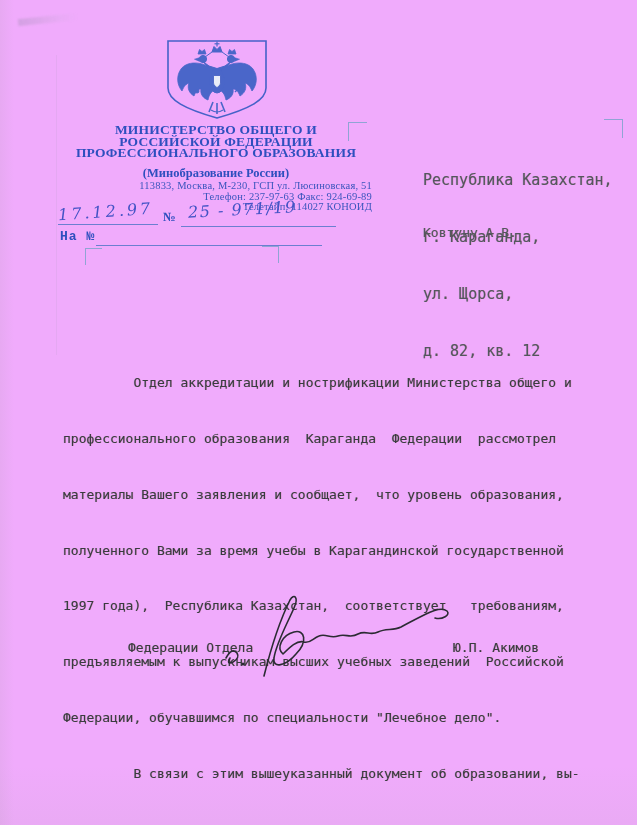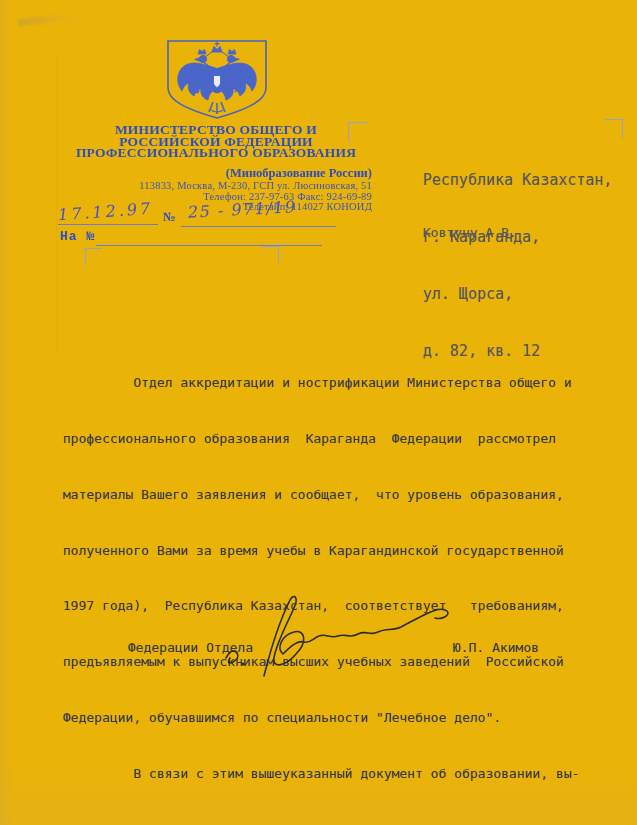--- a/index.html
+++ b/index.html
@@ -1,18 +1,18 @@
 <!DOCTYPE html>
 <html><head>
 <meta charset="utf-8">
 <style>
   html,body{margin:0;padding:0;background:#ffffff;}
   .page{
     position:relative;width:637px;height:825px;overflow:hidden;
-    background:#eab308;
+    background:#f0abfc;
     font-family:"Liberation Serif",serif;
   }
   
   .smudge-top-left{position:absolute;left:18px;top:16px;width:60px;height:7px;
     background:linear-gradient(90deg,rgba(110,120,135,.22),rgba(150,160,175,.08) 70%,transparent);
     transform:rotate(-6deg);filter:blur(1px);}
   .edge-line-left{position:absolute;left:56px;top:55px;width:1px;height:300px;
     background:rgba(140,145,160,.10);}
   .shade-bottom{position:absolute;left:0;bottom:0;width:100%;height:60px;
     background:linear-gradient(0deg,rgba(160,160,155,.08),transparent);}
@@ -20,21 +20,21 @@
     background:linear-gradient(90deg,rgba(150,150,150,.10),transparent);}
 
   
   .emblem{position:absolute;left:163px;top:38px;width:108px;height:84px;}
   .ministry{
     position:absolute;left:60px;top:124px;width:312px;text-align:center;
     color:#2e4fbe;font-weight:bold;font-size:13.5px;line-height:11.5px;
     letter-spacing:.2px;
   }
   .short-name{
-    position:absolute;left:60px;top:166px;width:312px;text-align:right;
+    position:absolute;left:60px;top:166px;width:312px;text-align:center;
     color:#2e4fbe;font-weight:bold;font-size:12.5px;
   }
   .contact{
     position:absolute;left:60px;top:181px;width:312px;text-align:right;
     color:#3a55bd;font-size:10.5px;line-height:10.5px;letter-spacing:.2px;
   }
   .hand{
     color:#4353c5;font-family:"DejaVu Serif",serif;font-style:italic;
     font-size:16px;white-space:pre;
   }

